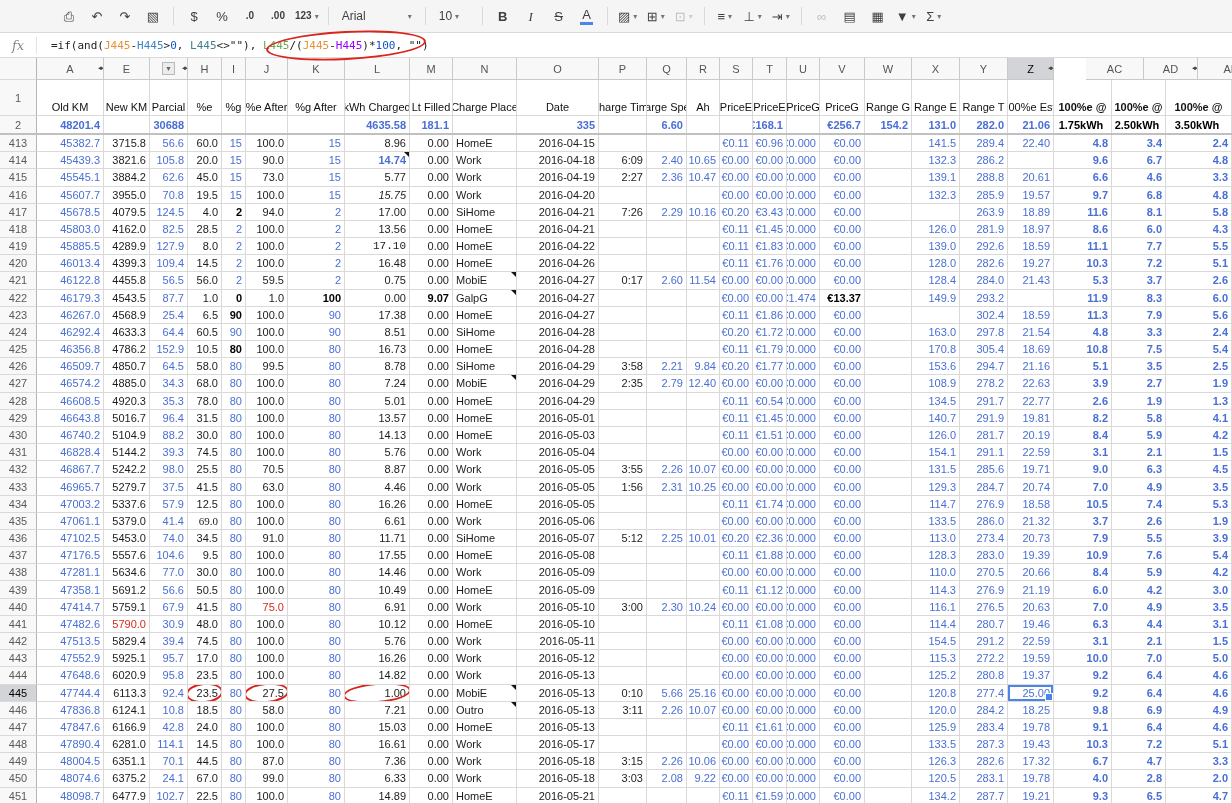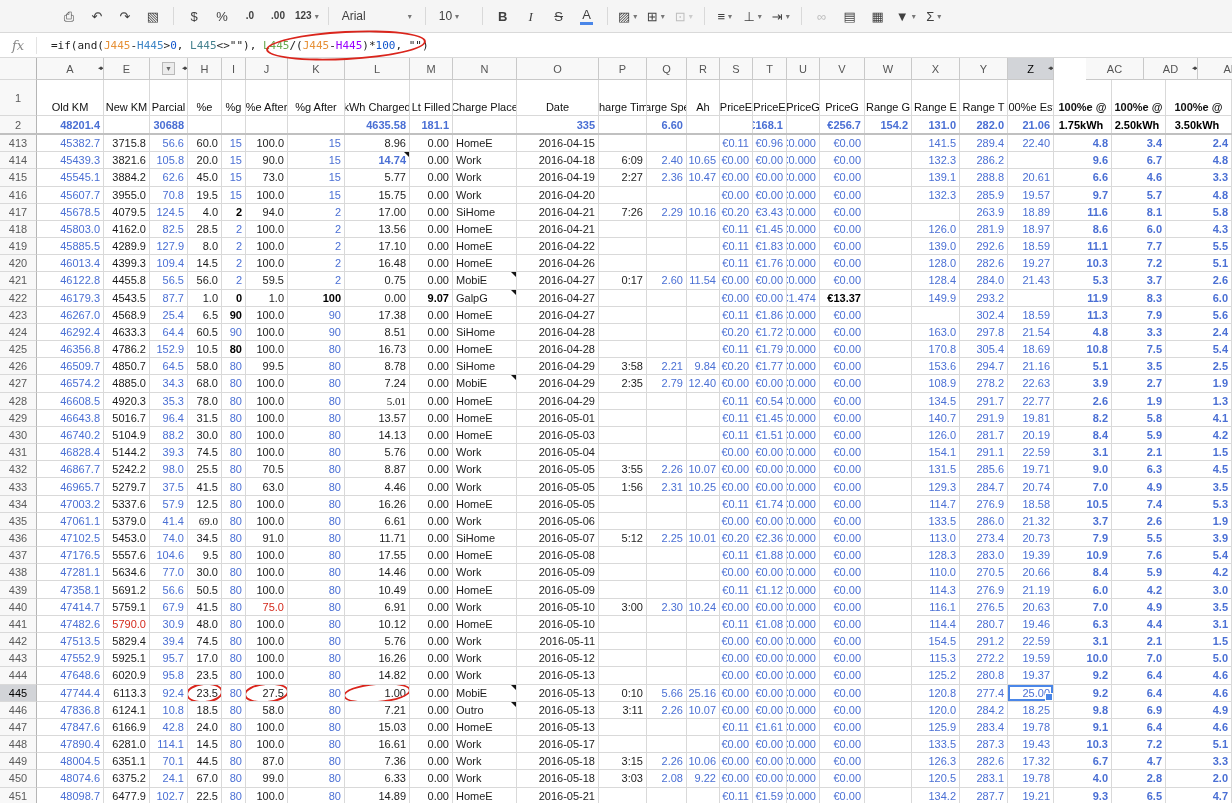--- a/index.html
+++ b/index.html
@@ -396,37 +396,37 @@
       </div>
       <div class="row drow">
         <div class="gut">416</div>
         <div class="cell vb" style="width: 67px;">45607.7</div>
         <div class="cell vk" style="width: 46px;">3955.0</div>
         <div class="cell vb" style="width: 38px;">70.8</div>
         <div class="cell vk" style="width: 34px;">19.5</div>
         <div class="cell vb" style="width: 24px;">15</div>
         <div class="cell vk" style="width: 42px;">100.0</div>
         <div class="cell vb" style="width: 57px;">15</div>
-        <div class="cell vk" style="width: 65px;">15.75</div>
+        <div class="cell vk" style="width: 65px; font-style: italic;">15.75</div>
         <div class="cell vk" style="width: 43px;">0.00</div>
         <div class="cell vk al" style="width: 64px;">Work</div>
         <div class="cell vk" style="width: 82px;">2016-04-20</div>
         <div class="cell vk" style="width: 48px;"></div>
         <div class="cell vb" style="width: 40px;"></div>
         <div class="cell vb" style="width: 33px;"></div>
         <div class="cell vb" style="width: 33px;">€0.00</div>
         <div class="cell vb" style="width: 34px;">€0.00</div>
         <div class="cell vb" style="width: 33px;">€0.000</div>
         <div class="cell vb" style="width: 45px;">€0.00</div>
         <div class="cell vb" style="width: 47px;"></div>
         <div class="cell vb" style="width: 48px;">132.3</div>
         <div class="cell vb" style="width: 48px;">285.9</div>
         <div class="cell vb" style="width: 46px;">19.57</div>
         <div class="cell bb" style="width: 58px;">9.7</div>
-        <div class="cell bb" style="width: 54px;">5.7</div>
+        <div class="cell bb" style="width: 54px;">6.8</div>
         <div class="cell bb" style="width: 66px;">4.8</div>
       </div>
       <div class="row drow">
         <div class="gut">417</div>
         <div class="cell vb" style="width: 67px;">45678.5</div>
         <div class="cell vk" style="width: 46px;">4079.5</div>
         <div class="cell vb" style="width: 38px;">124.5</div>
         <div class="cell vk" style="width: 34px;">4.0</div>
         <div class="cell vb bk" style="width: 24px;">2</div>
         <div class="cell vk" style="width: 42px;">94.0</div>
@@ -480,21 +480,21 @@
       </div>
       <div class="row drow">
         <div class="gut">419</div>
         <div class="cell vb" style="width: 67px;">45885.5</div>
         <div class="cell vk" style="width: 46px;">4289.9</div>
         <div class="cell vb" style="width: 38px;">127.9</div>
         <div class="cell vk" style="width: 34px;">8.0</div>
         <div class="cell vb" style="width: 24px;">2</div>
         <div class="cell vk" style="width: 42px;">100.0</div>
         <div class="cell vb" style="width: 57px;">2</div>
-        <div class="cell vk" style="width: 65px;">17.10</div>
+        <div class="cell vk" style="width: 65px; font-family: Liberation Mono, monospace;">17.10</div>
         <div class="cell vk" style="width: 43px;">0.00</div>
         <div class="cell vk al" style="width: 64px;">HomeE</div>
         <div class="cell vk" style="width: 82px;">2016-04-22</div>
         <div class="cell vk" style="width: 48px;"></div>
         <div class="cell vb" style="width: 40px;"></div>
         <div class="cell vb" style="width: 33px;"></div>
         <div class="cell vb" style="width: 33px;">€0.11</div>
         <div class="cell vb" style="width: 34px;">€1.83</div>
         <div class="cell vb" style="width: 33px;">€0.000</div>
         <div class="cell vb" style="width: 45px;">€0.00</div>
@@ -732,21 +732,21 @@
       </div>
       <div class="row drow">
         <div class="gut">428</div>
         <div class="cell vb" style="width: 67px;">46608.5</div>
         <div class="cell vk" style="width: 46px;">4920.3</div>
         <div class="cell vb" style="width: 38px;">35.3</div>
         <div class="cell vk" style="width: 34px;">78.0</div>
         <div class="cell vb" style="width: 24px;">80</div>
         <div class="cell vk" style="width: 42px;">100.0</div>
         <div class="cell vb" style="width: 57px;">80</div>
-        <div class="cell vk" style="width: 65px; font-family: Liberation Serif, serif;">5.01</div>
+        <div class="cell vk" style="width: 65px;">5.01</div>
         <div class="cell vk" style="width: 43px;">0.00</div>
         <div class="cell vk al" style="width: 64px;">HomeE</div>
         <div class="cell vk" style="width: 82px;">2016-04-29</div>
         <div class="cell vk" style="width: 48px;"></div>
         <div class="cell vb" style="width: 40px;"></div>
         <div class="cell vb" style="width: 33px;"></div>
         <div class="cell vb" style="width: 33px;">€0.11</div>
         <div class="cell vb" style="width: 34px;">€0.54</div>
         <div class="cell vb" style="width: 33px;">€0.000</div>
         <div class="cell vb" style="width: 45px;">€0.00</div>

